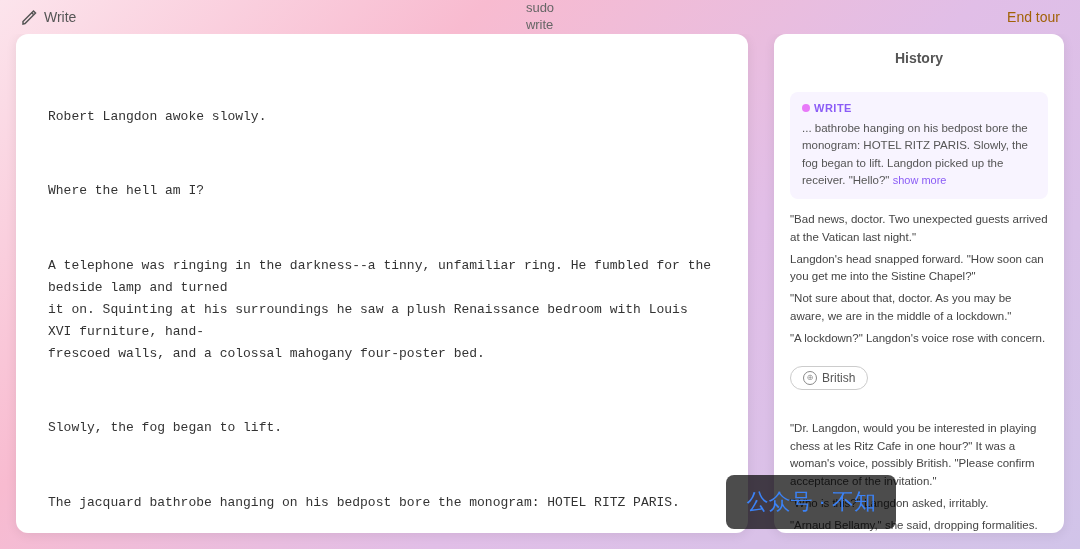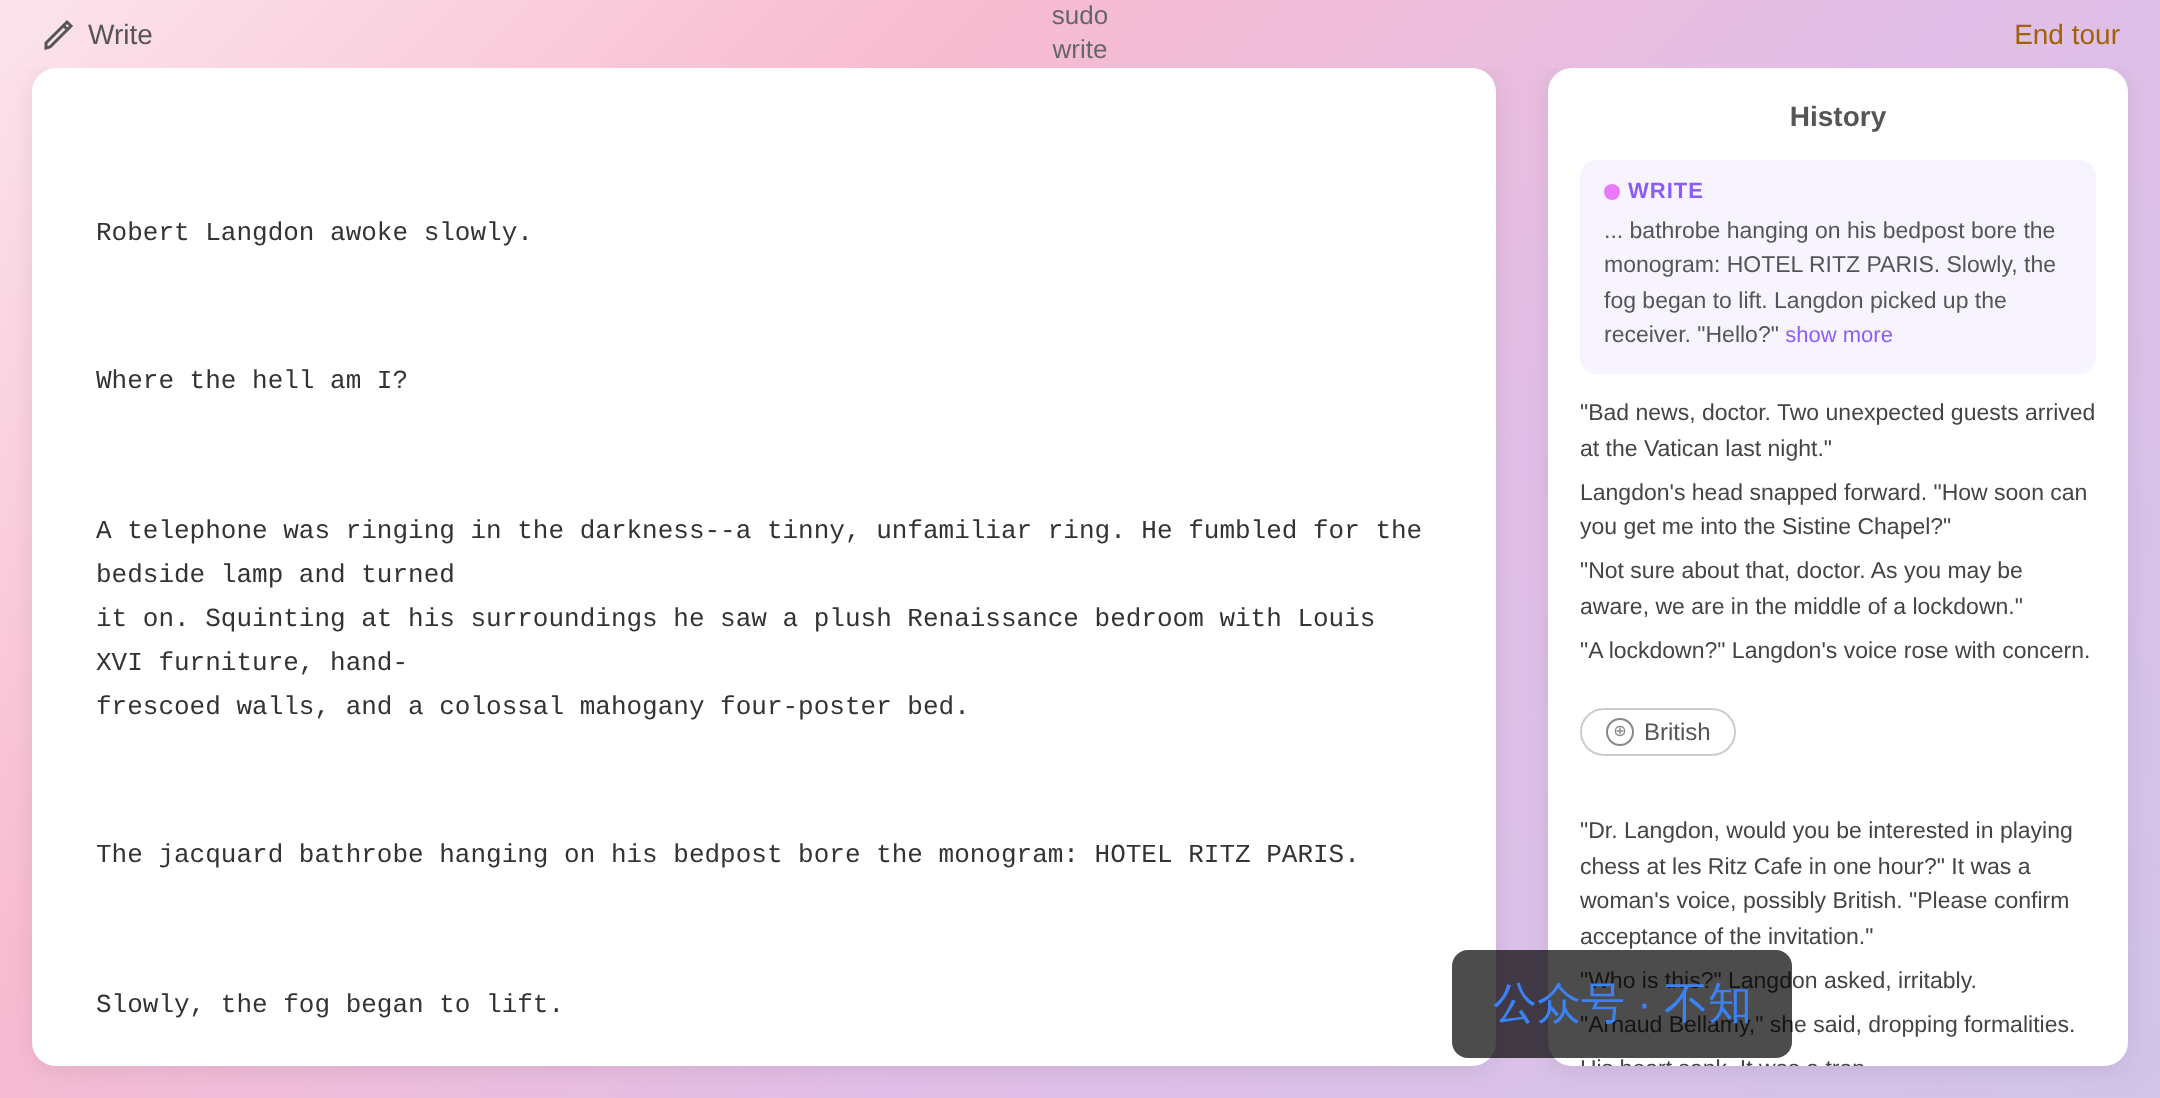--- a/index.html
+++ b/index.html
@@ -34,21 +34,20 @@
       display: flex;
       align-items: center;
       gap: 4px;
     }
     .app-title {
       position: absolute;
       left: 50%;
       transform: translateX(-50%);
       font-size: 13px;
       color: #666;
-      text-align: center;
       line-height: 1.3;
     }
     .app-title span {
       display: block;
     }
     .end-tour-btn {
       background: none;
       border: none;
       font-size: 14px;
       color: #a16207;
@@ -89,21 +88,21 @@
       box-shadow: 0 2px 12px rgba(0,0,0,0.08);
       display: flex;
       flex-direction: column;
       gap: 10px;
     }
     .history-title {
       text-align: center;
       font-size: 14px;
       font-weight: 600;
       color: #555;
-      margin-bottom: 4px;
+      margin-bottom: 16px;
     }
     .write-entry {
       background: #f8f4ff;
       border-radius: 8px;
       padding: 10px 12px;
     }
     .write-entry-header {
       display: flex;
       align-items: center;
       gap: 6px;
@@ -205,22 +204,22 @@
 
 <div class="main-content">
 
   <div class="editor-panel">
     <div class="editor-text">
       <p>Robert Langdon awoke slowly.</p>
       <p>Where the hell am I?</p>
       <p>A telephone was ringing in the darkness--a tinny, unfamiliar ring. He fumbled for the bedside lamp and turned
 it on. Squinting at his surroundings he saw a plush Renaissance bedroom with Louis XVI furniture, hand-
 frescoed walls, and a colossal mahogany four-poster bed.</p>
+      <p>Slowly, the fog began to lift.</p>
       <p>The jacquard bathrobe hanging on his bedpost bore the monogram: HOTEL RITZ PARIS.</p>
-      <p>Slowly, the fog began to lift.</p>
       
     </div>
 
   </div>
 
   <div class="history-panel">
     <div class="history-title">History</div>
 
     <div class="write-entry">
       <div class="write-entry-header">

